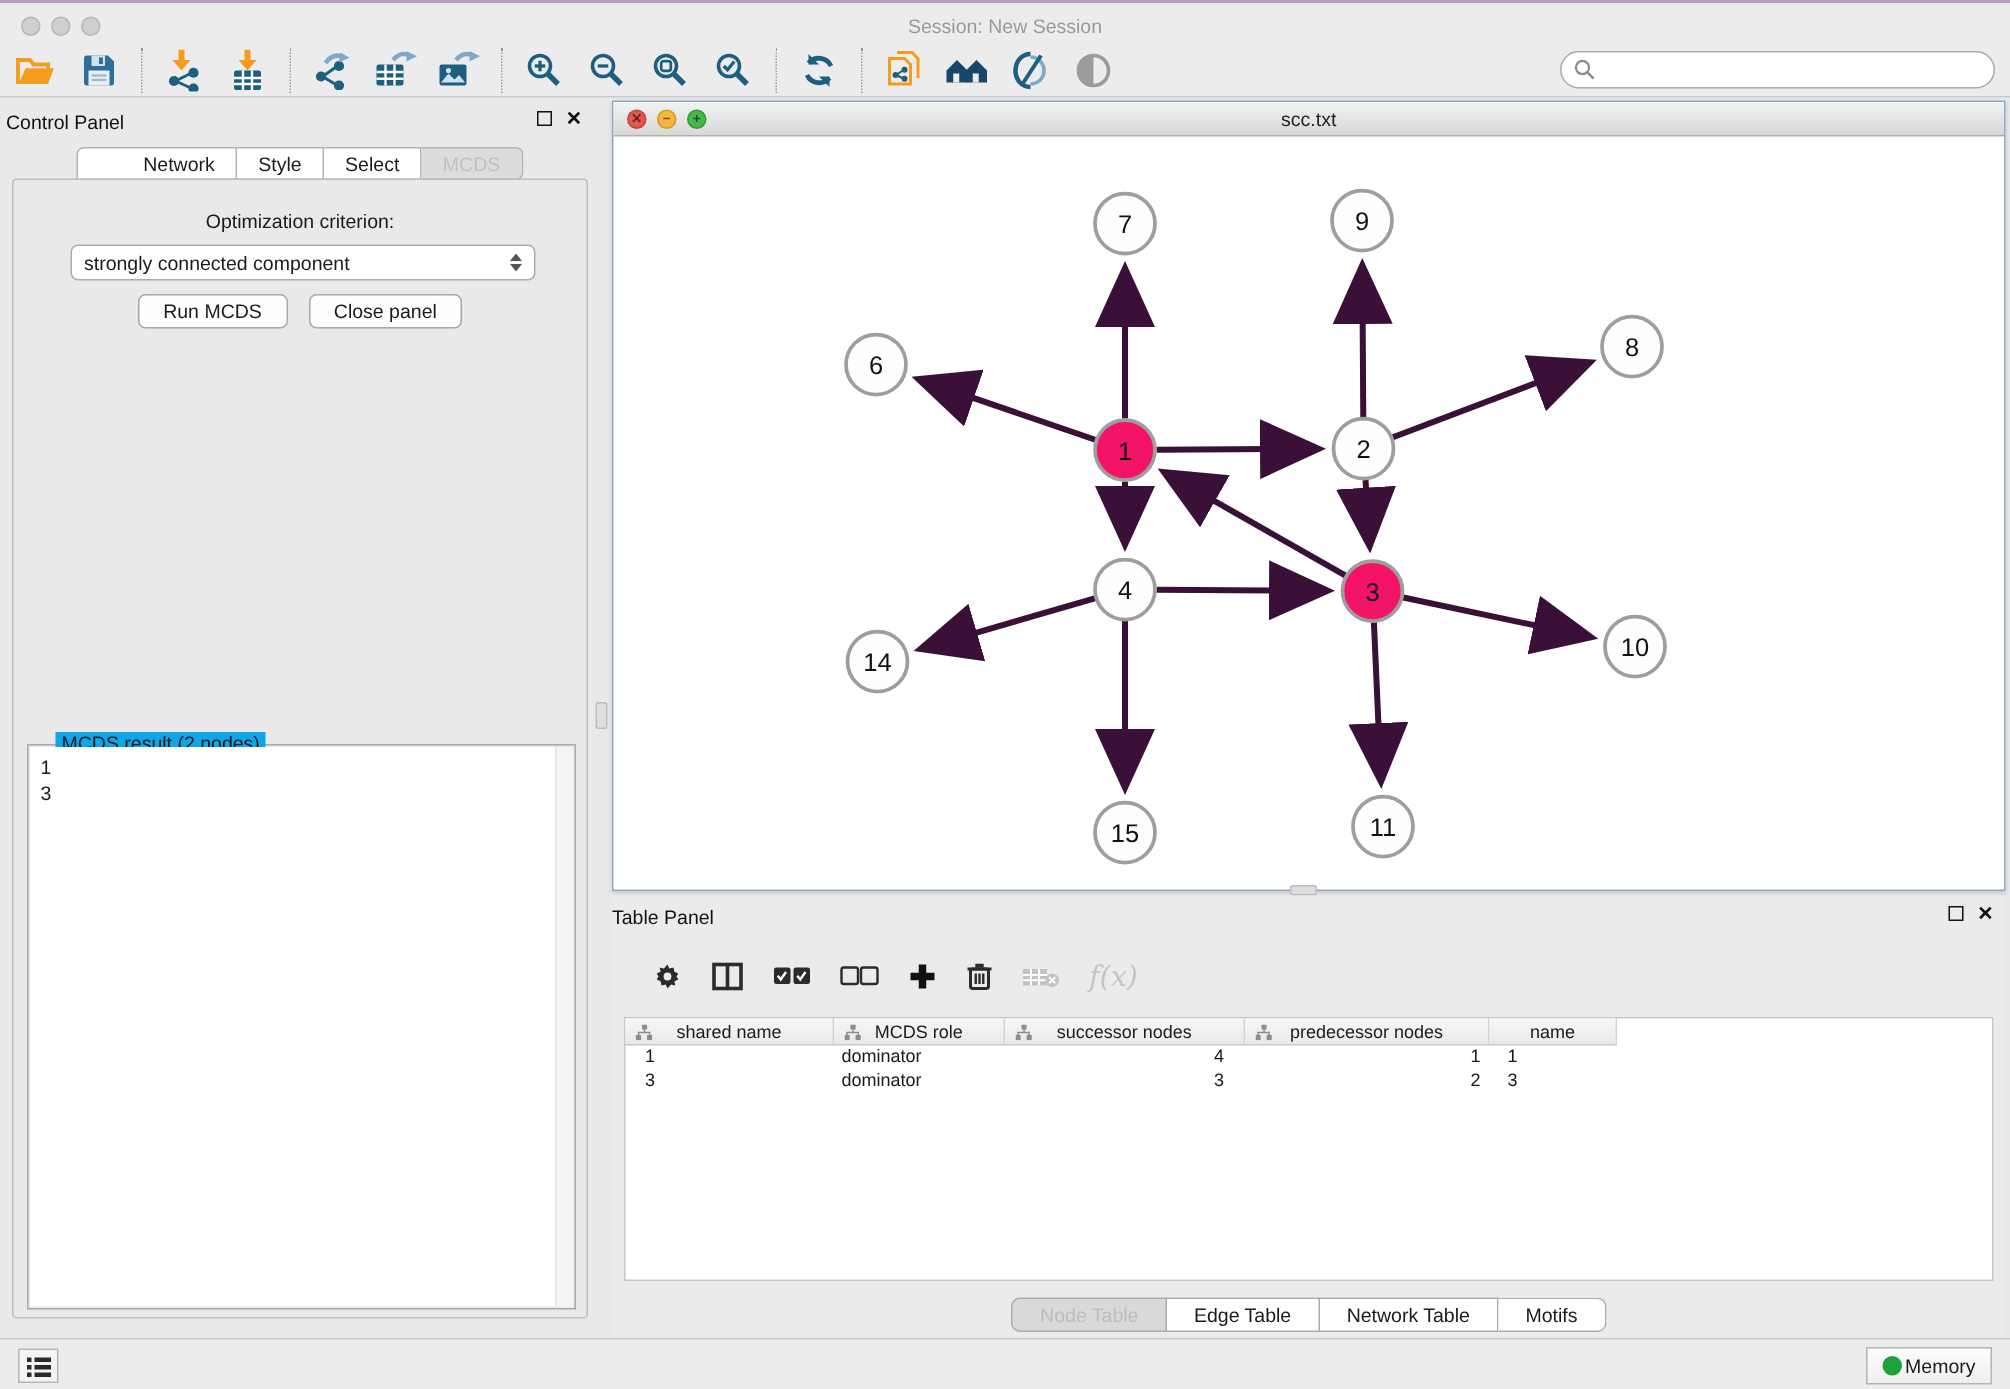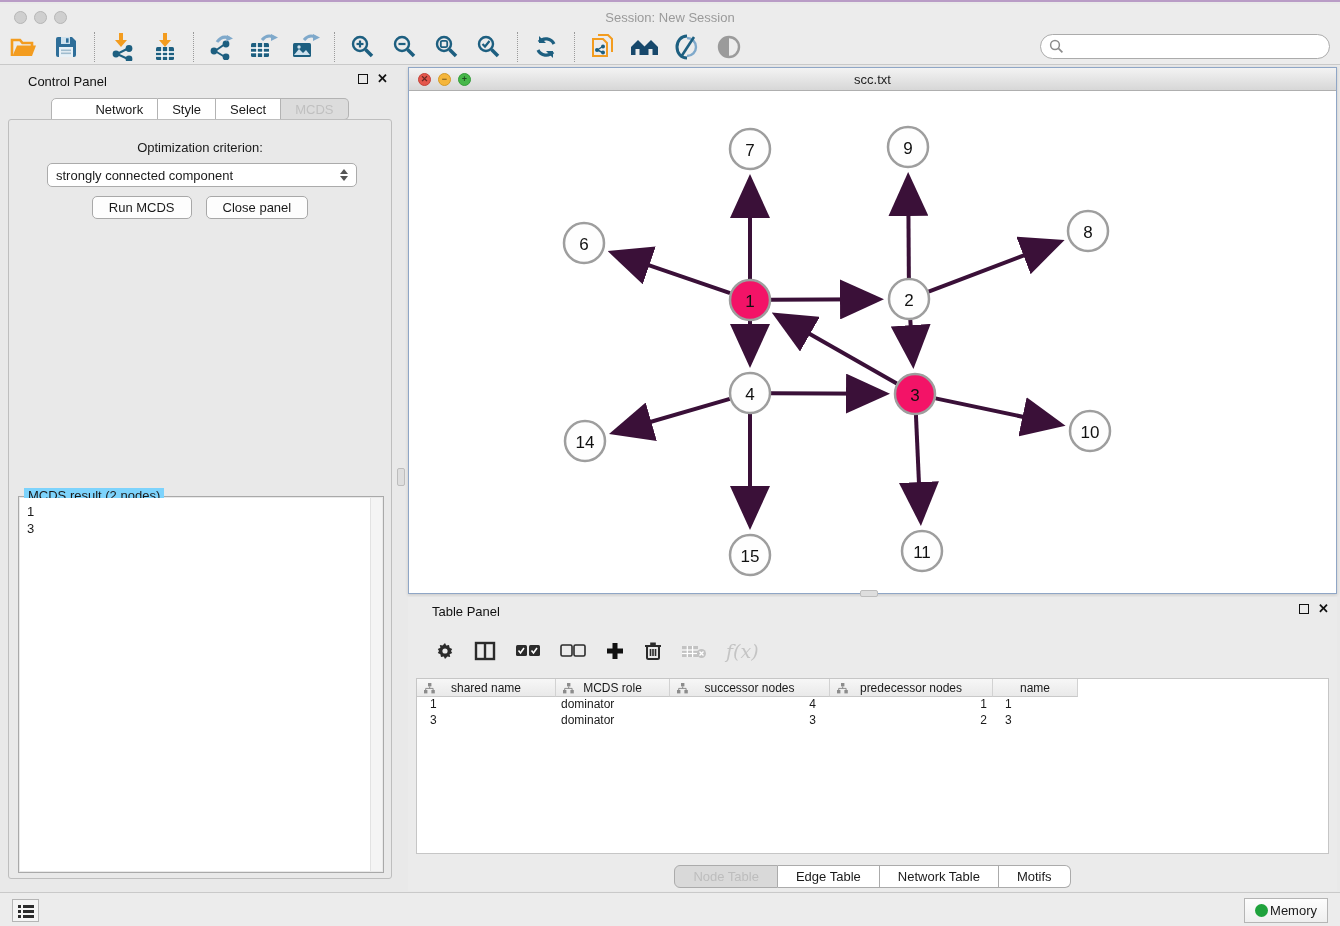--- a/index.html
+++ b/index.html
@@ -33,21 +33,21 @@
     margin:0 12px 0 2px; }
   .searchbox { position:absolute; right:10px; top:4px; width:290px; height:25px;
     background:#fff; border:1px solid #ABABAB; border-radius:13px;
     display:flex; align-items:center; padding-left:8px; }
   .searchbox input { border:none; outline:none; flex:1; font-size:12px;
     background:transparent; font-family:"Liberation Sans",sans-serif;}
 
   
   .cpanel { position:absolute; left:4px; top:65px; width:392px; height:815px; }
   .panel-head { height:28px; display:flex; align-items:center; position:relative; }
-  .panel-title { margin-left:24px; font-size:13px; color:#111; }
+  .panel-title { margin-left:0; font-size:13px; color:#111; }
   .wicons { position:absolute; right:8px; top:7px; display:flex; gap:9px; align-items:center;}
   .float-ic { width:10px; height:10px; border:1.6px solid #111; }
   .close-ic { font-size:13px; font-weight:bold; color:#111; line-height:10px;}
   .ctabs { position:absolute; left:0; top:31px; width:100%; display:flex;
     justify-content:center; }
   .ctab { height:22px; padding:0 14px; background:#fff; border:1px solid #B3B3B3;
     border-left:none; display:flex; align-items:center; font-size:13px; }
   .ctab:first-child { border-left:1px solid #B3B3B3; border-radius:5px 0 0 0;padding-left:43px; }
   .ctab:last-child { border-radius:0 5px 5px 0;text-align:right; }
   .ctab.sel { background:#DCDCDC; color:#C0C0C0; }
@@ -62,21 +62,21 @@
     border-right:4px solid transparent; display:block;}
   .spin .up { border-bottom:5px solid #555; }
   .spin .dn { border-top:5px solid #555; }
   .cbuttons { position:absolute; left:0; top:76px; width:100%; display:flex;
     justify-content:center; gap:14px;align-items:flex-end; }
   .btn { height:23px; padding:0 16px; background:#FDFDFD;
     border:1px solid #A8A8A8; border-radius:5px; font-size:13px;
     display:flex; align-items:center; }
   .result-box { position:absolute; left:9px; top:376px; width:366px; height:377px;
     border:1px solid #A9A9A9; }
-  .result-legend { position:absolute; left:5px; top:-9px; background:#7dd3fc;
+  .result-legend { position:absolute; left:18px; top:-9px; background:#0ea5e9;
     padding:0 4px; font-size:13px; }
   .result-area { position:absolute; inset:1px; background:#fff;
     padding:5px 0 0 7px; font-size:13px; line-height:17px; }
   .result-scroll { position:absolute; right:1px; top:1px; bottom:1px; width:12px;
     background:#F4F4F4; border-left:1px solid #E2E2E2; }
 
   
   .netwin { position:absolute; left:408px; top:65px; width:929px; height:527px;
     background:#fff; border:1px solid #8FA6C6; box-shadow:0 1px 3px rgba(0,0,0,.15); }
   .net-titlebar { height:23px; background:linear-gradient(#F3F3F3,#D7D7D7);

